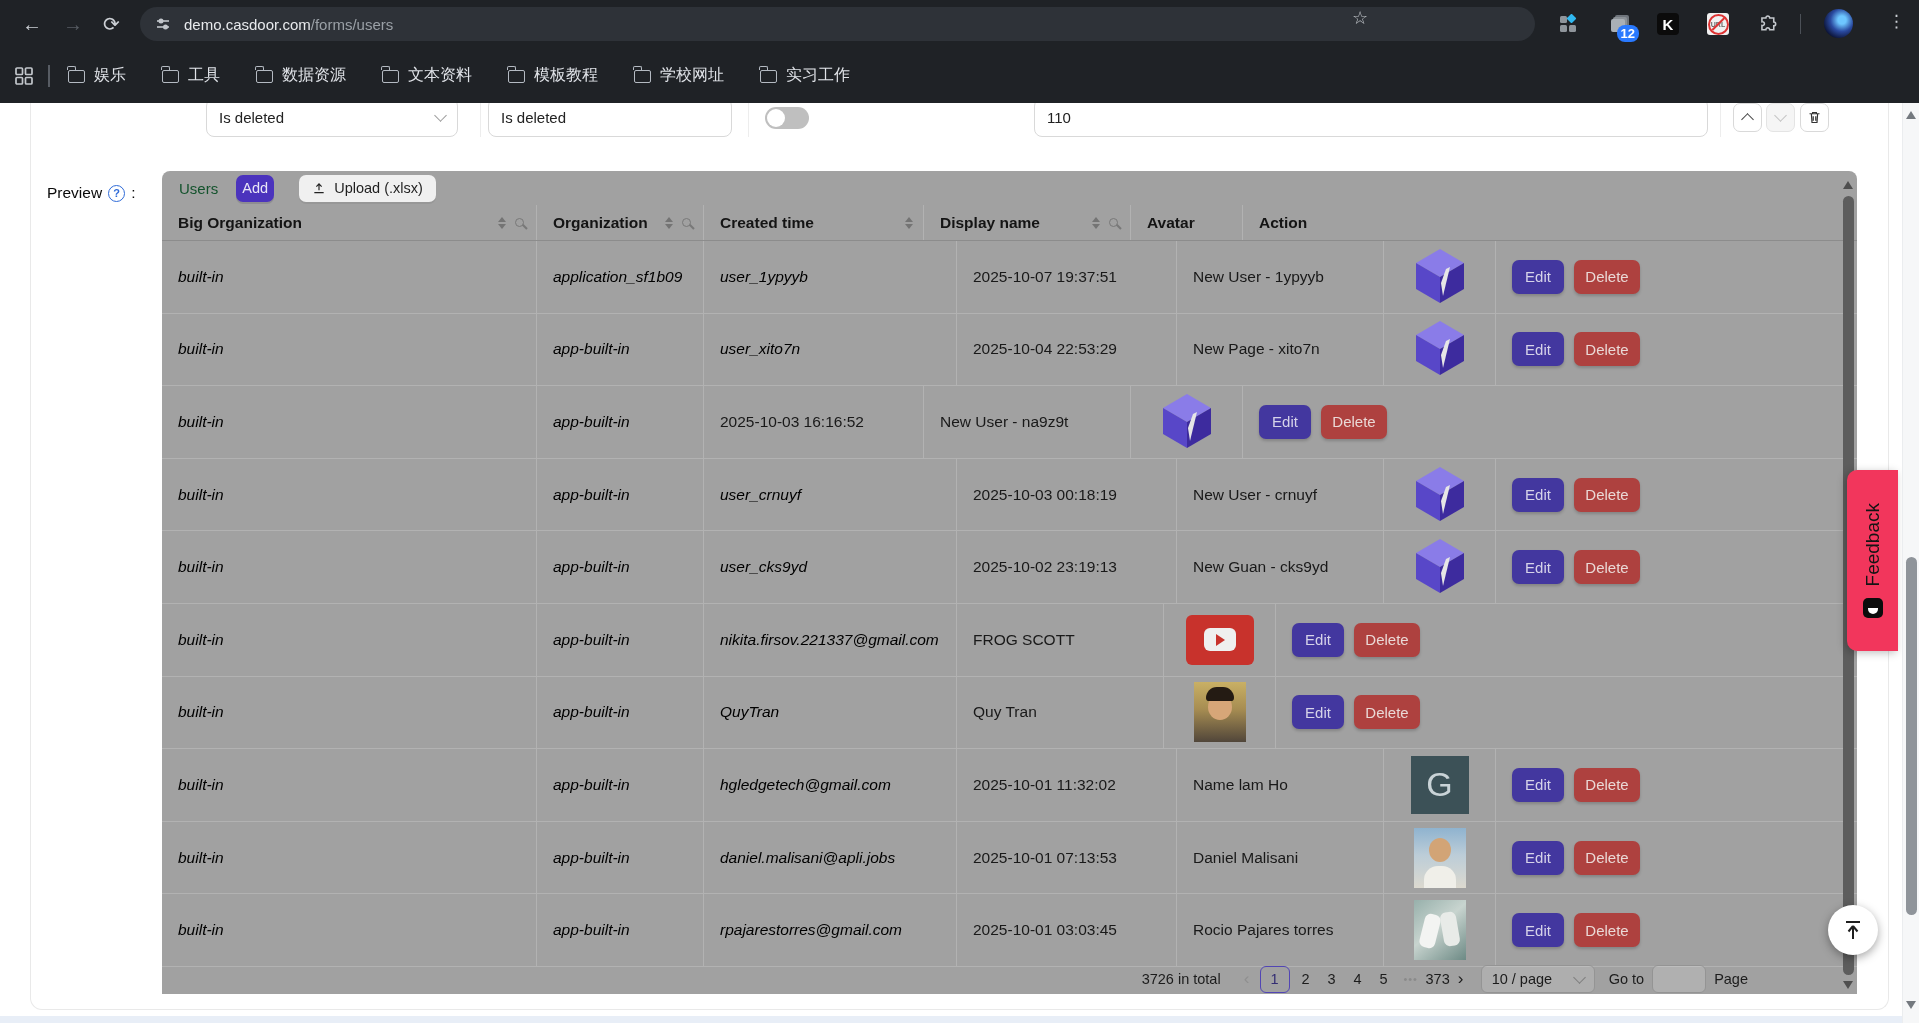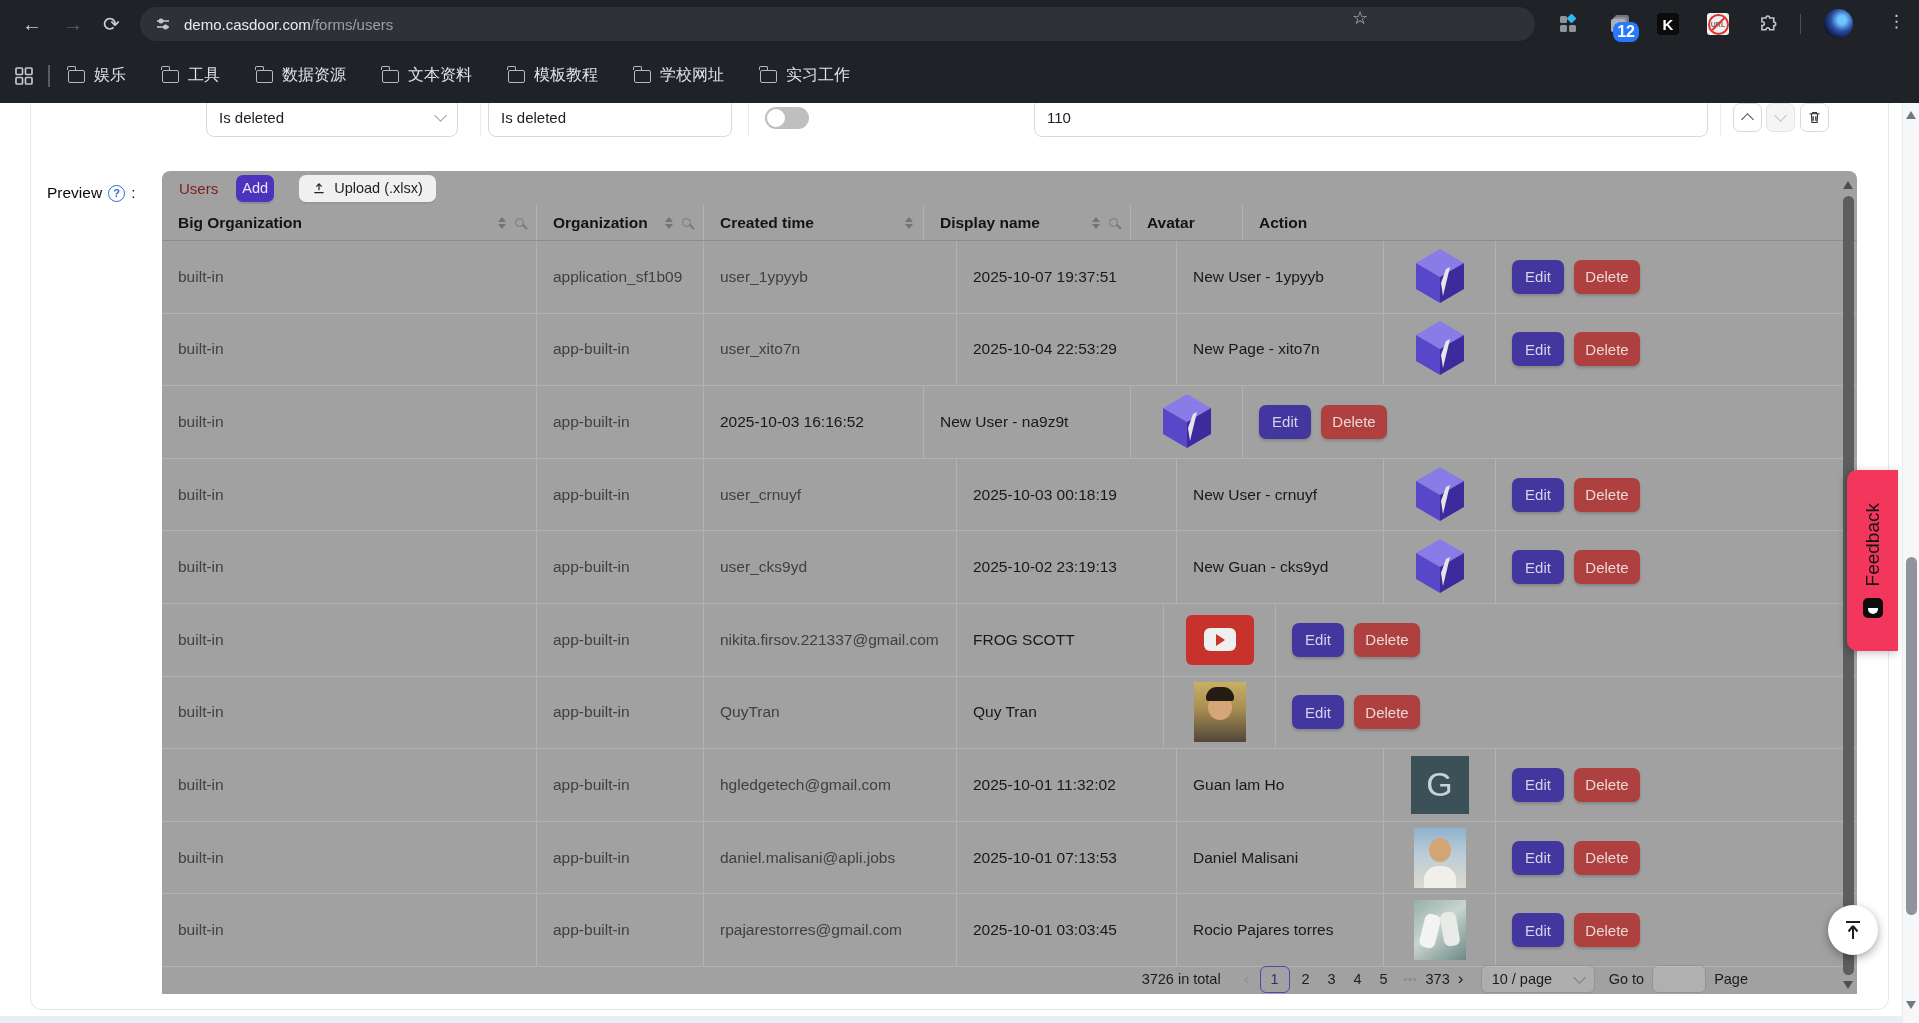--- a/index.html
+++ b/index.html
@@ -9,21 +9,21 @@
   
   .chrome-top{position:absolute;left:0;top:0;width:1919px;height:48px;background:#1f2226;}
   .navbtn{position:absolute;top:11px;font-size:20px;color:#ccd0d5;cursor:pointer;line-height:26px;}
   .navbtn.fwd{color:#585d64;}
   .omnibox{position:absolute;left:140px;top:7px;width:1395px;height:34px;border-radius:17px;background:#2e3238;display:flex;align-items:center;color:#e8eaed;font-size:15px;}
   .siteinfo{margin-left:14px;margin-right:12px;display:flex;}
   .omnibox .host{color:#e8eaed;}
   .omnibox .path{color:#9aa0a6;}
   .star{position:absolute;left:1352px;top:7px;font-size:18px;color:#bdc1c6;}
   .extico{position:absolute;top:12px;width:24px;height:24px;display:flex;align-items:center;justify-content:center;}
-  .badge12{position:absolute;right:-7px;bottom:-6px;background:#2979ff;color:#fff;font-size:16px;font-weight:bold;border-radius:8px;padding:1px 4px;}
+  .badge12{position:absolute;right:-7px;bottom:-6px;background:#2979ff;color:#fff;font-size:13px;font-weight:bold;border-radius:8px;padding:1px 4px;}
   .kbox{width:22px;height:22px;background:#0b0b0b;color:#fff;border-radius:4px;font-weight:bold;font-size:15px;display:flex;align-items:center;justify-content:center;}
   .urlbox{width:22px;height:22px;background:#f1f1f1;border-radius:3px;position:relative;display:flex;align-items:center;justify-content:center;}
   .urlbox .urltxt{font-size:7px;font-weight:bold;color:#666;}
   .urlbox::before{content:'';position:absolute;width:17px;height:17px;border:2.4px solid #d33;border-radius:50%;}
   .urlbox::after{content:'';position:absolute;width:17px;height:2.4px;background:#d33;transform:rotate(-45deg);}
   .vsep{position:absolute;top:14px;width:1px;height:20px;background:#4b5057;}
   .profile{position:absolute;left:1824px;top:9px;width:29px;height:29px;border-radius:50%;background:radial-gradient(circle at 62% 38%, #6ec6ff 0 16%, #2a4aa0 45%, #0a1030 78%);}
   .dots{position:absolute;left:1888px;top:11px;color:#ccd0d5;font-size:17px;letter-spacing:0;}
 
   
@@ -49,38 +49,38 @@
   .sqbtn.disabled{background:#f5f5f5;border-color:#e4e4e4;}
   .chev-up{width:9px;height:9px;border-right:1.8px solid #444;border-bottom:1.8px solid #444;transform:rotate(-135deg);margin-top:4px;}
   .chev-dn-dis{width:9px;height:9px;border-right:1.8px solid #c2c2c2;border-bottom:1.8px solid #c2c2c2;transform:rotate(45deg);margin-top:-4px;}
 
   .preview-row{position:absolute;left:47px;top:81px;display:flex;align-items:center;gap:6px;font-size:15.5px;color:#0a0a0a;}
   .helpq{width:17px;height:17px;border:1.5px solid #2f6bd8;border-radius:50%;color:#2f6bd8;font-size:11px;font-weight:bold;display:flex;align-items:center;justify-content:center;}
 
   
   .card{position:absolute;left:162px;top:68px;width:1695px;height:823px;background:#a1a1a1;border-radius:8px 8px 0 0;overflow:hidden;}
   .toolbar{height:34px;display:flex;align-items:center;padding-left:17px;}
-  .tab-users{font-size:15px;color:#7f1d1d;margin-right:18px;}
+  .tab-users{font-size:15px;color:#14532d;margin-right:18px;}
   .btn-add{width:38px;height:27px;border-radius:7px;background:#4b33bd;color:#e9e5f6;font-size:14.5px;display:flex;align-items:center;justify-content:center;margin-right:25px;box-shadow:0 2px 0 rgba(5,0,40,.12);}
   .btn-upload{height:27px;padding:0 13px;border-radius:7px;background:#f0f0f0;color:#1f1f1f;font-size:14.5px;display:flex;align-items:center;gap:8px;box-shadow:0 2px 0 rgba(0,0,0,.06);}
 
   .thead{display:flex;height:36px;border-bottom:1px solid #8c8c8c;}
   .th{display:flex;align-items:center;padding-left:16px;font-size:15.5px;font-weight:bold;color:#141414;border-right:1px solid #b2b2b2;}
   .th:last-child{border-right:none;}
   .thtools{margin-left:auto;margin-right:10px;display:flex;align-items:center;gap:9px;}
   .sorter{display:flex;flex-direction:column;gap:2px;}
   .tri-up{width:0;height:0;border:4px solid transparent;border-top:0;border-bottom:5px solid #747474;}
   .tri-dn{width:0;height:0;border:4px solid transparent;border-bottom:0;border-top:5px solid #747474;}
   .mag{width:9px;height:9px;border:1.6px solid #787878;border-radius:50%;position:relative;margin-right:2px;}
   .mag::after{content:'';position:absolute;width:6px;height:1.6px;background:#787878;transform:rotate(45deg);right:-5px;bottom:-2px;}
 
   .trow{display:flex;height:72.6px;border-bottom:1px solid #b2b2b2;}
   .td{display:flex;align-items:center;padding-left:16px;font-size:15.5px;color:#191919;border-right:1px solid #b2b2b2;overflow:hidden;}
   .td:last-child{border-right:none;}
-  .td a{color:#404040;text-decoration:none;}
+  .td a{color:#000000;text-decoration:none;font-style:italic;}
   .td.c-av{justify-content:center;padding-left:0;}
   .btn-edit{width:52px;height:34px;border-radius:7px;background:#43379f;color:#d6d3e9;font-size:15px;display:flex;align-items:center;justify-content:center;box-shadow:0 2px 3px rgba(0,0,0,.18);}
   .btn-del{width:66px;height:34px;border-radius:7px;background:#ae413f;color:#ead9d6;font-size:15px;display:flex;align-items:center;justify-content:center;margin-left:10px;box-shadow:0 2px 3px rgba(0,0,0,.18);}
 
   
   .av-yt{width:68px;height:50px;border-radius:6px;background:#c8322c;display:flex;align-items:center;justify-content:center;}
   .av-yt .lens{width:32px;height:23px;background:#efefef;border-radius:6px;display:flex;align-items:center;justify-content:center;}
   .av-yt .play{width:0;height:0;border-left:9px solid #c8322c;border-top:6px solid transparent;border-bottom:6px solid transparent;margin-left:2px;}
   .av-letter{width:58px;height:58px;background:#3c5157;color:#c9d3d7;font-size:34px;display:flex;align-items:center;justify-content:center;}
   .av-photo{width:52px;height:60px;position:relative;overflow:hidden;}
@@ -494,21 +494,21 @@
             <div class="td " style="width: 375px; flex: 0 0 375px;">
               <a href="#">built-in</a>
             </div>
             <div class="td " style="width: 167px; flex: 0 0 167px;">
               <a href="#">app-built-in</a>
             </div>
             <div class="td " style="width: 253px; flex: 0 0 253px;">
               <a href="#">hgledgetech@gmail.com</a>
             </div>
             <div class="td " style="width: 220px; flex: 0 0 220px;">2025-10-01 11:32:02</div>
-            <div class="td " style="width: 207px; flex: 0 0 207px;">Guan lam Ho</div>
+            <div class="td " style="width: 207px; flex: 0 0 207px;">Name lam Ho</div>
             <div class="td c-av" style="width: 112px; flex: 0 0 112px;">
               <span>
                 <span class="av-letter">G</span>
               </span>
             </div>
             <div class="td " style="width: 344px; flex: 0 0 344px;">
               <span class="btn-edit">Edit</span>
               <span class="btn-del">Delete</span>
             </div>
           </div>

